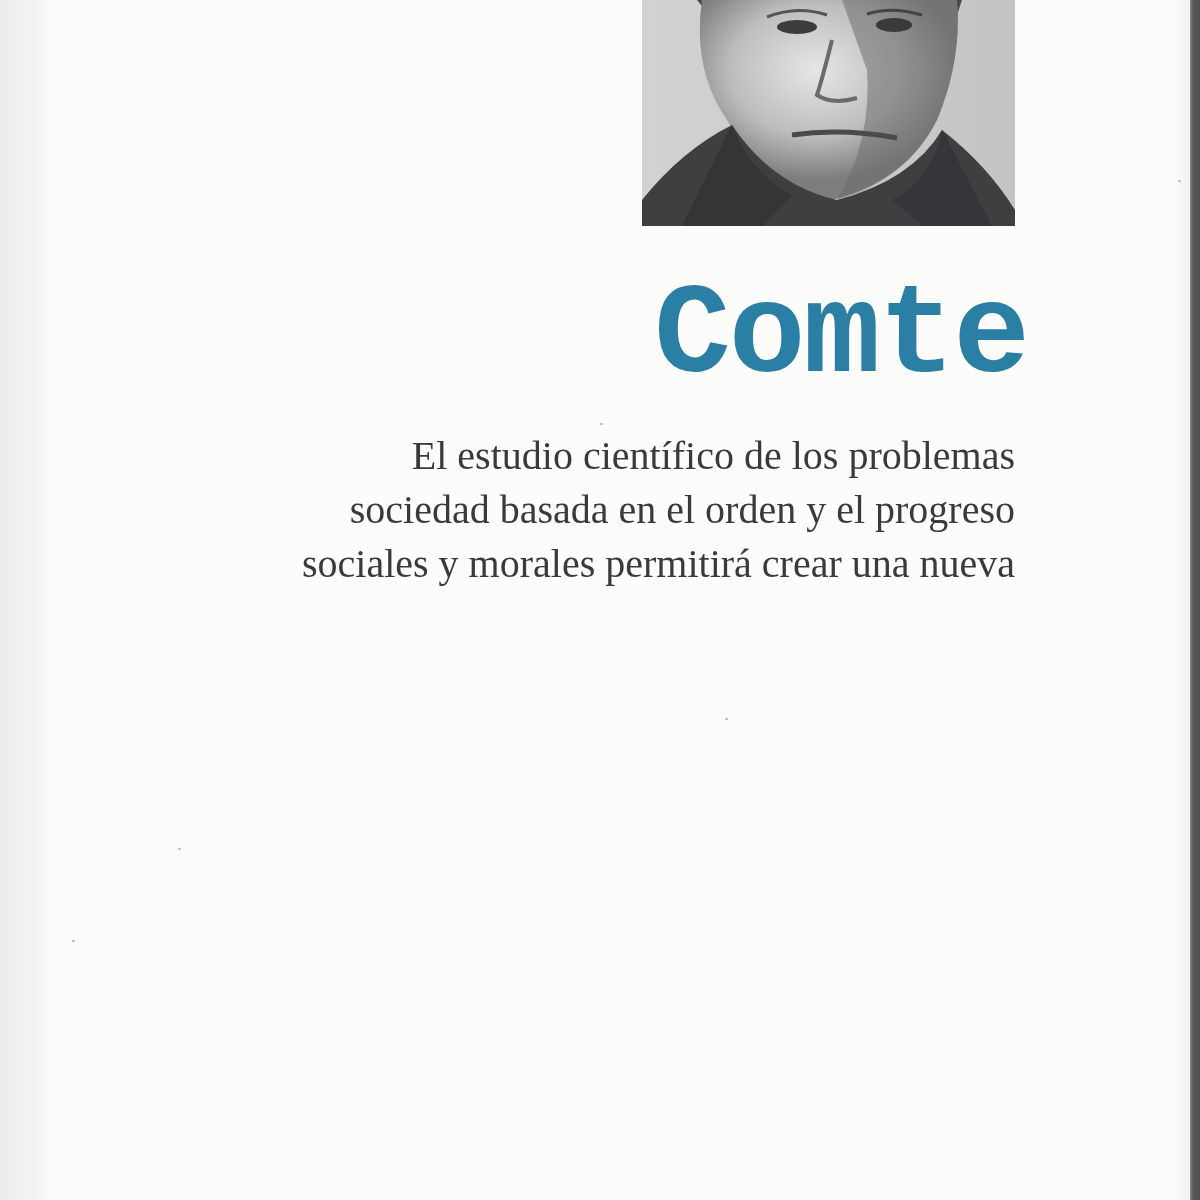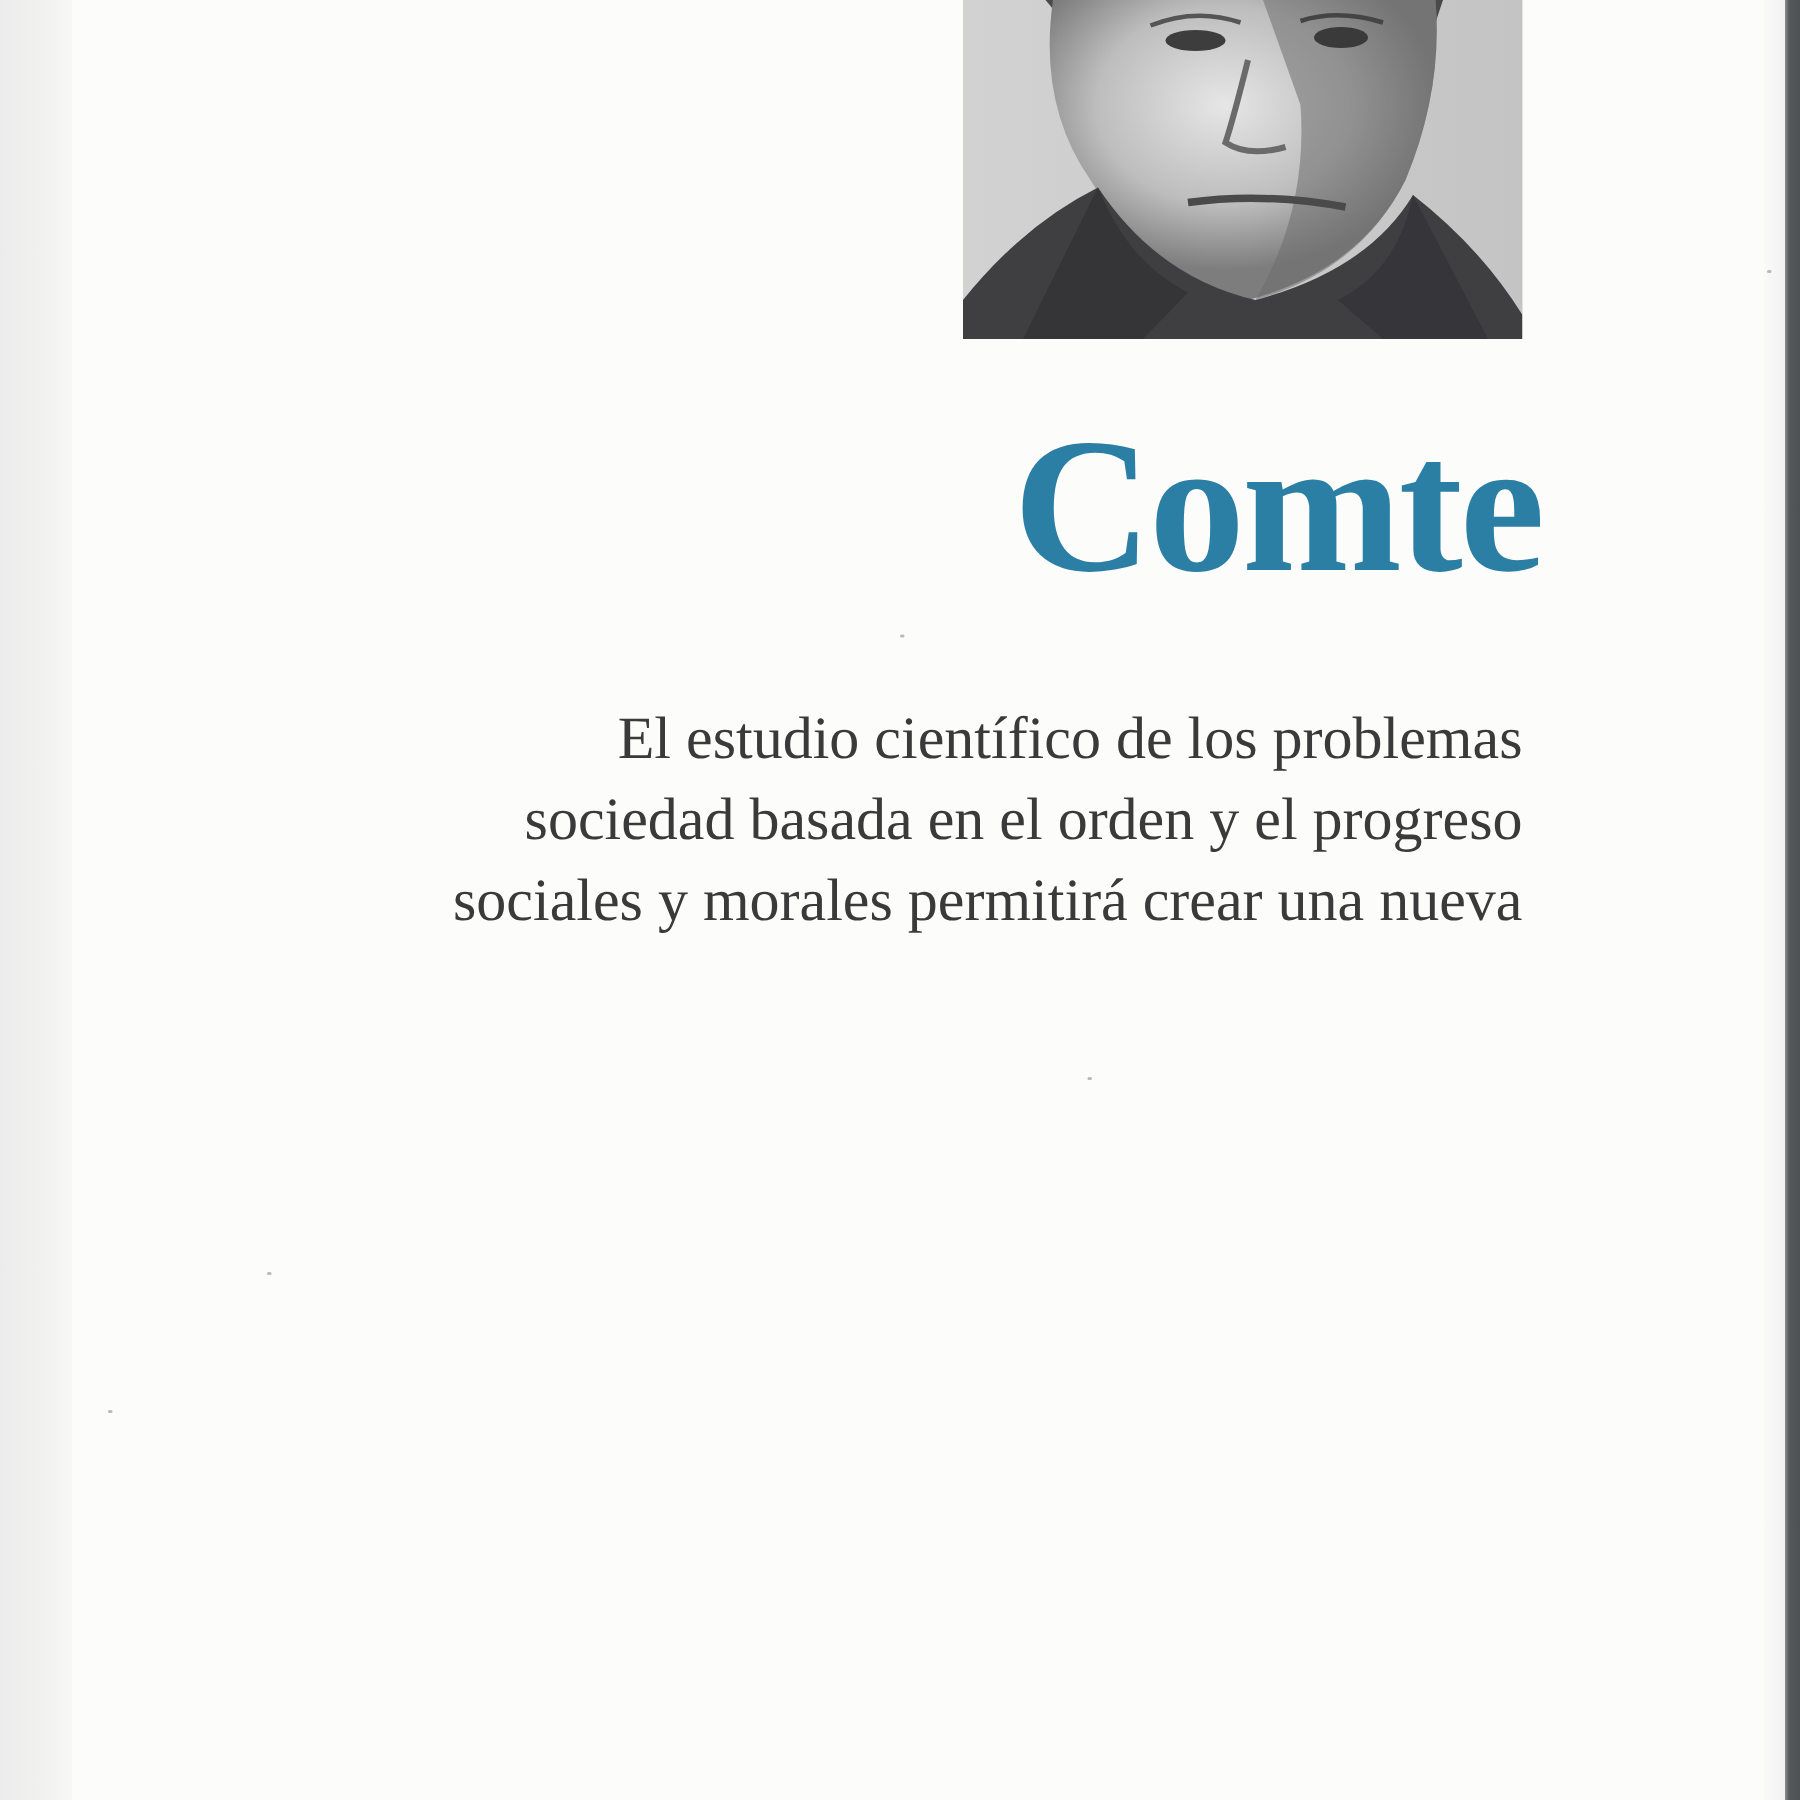--- a/index.html
+++ b/index.html
@@ -54,31 +54,31 @@
       display: block;
       width: 100%;
       height: 100%;
     }
     .title {
       position: absolute;
       left: 488px;
       top: 262px;
       width: 540px;
       text-align: right;
-      font-family: Liberation Serif, serif;
+      font-family: Liberation Mono, monospace;
       font-weight: bold;
       font-size: 128px;
       line-height: 150px;
       color: #2b7fa4;
       letter-spacing: -2px;
     }
     .subtitle {
       position: absolute;
       left: 180px;
-      top: 465px;
+      top: 429px;
       width: 835px;
       text-align: right;
       font-family: "Liberation Serif", "DejaVu Serif", serif;
       font-size: 40px;
       line-height: 54px;
       color: #3a3a3a;
     }
     .subtitle span {
       display: block;
       white-space: nowrap;

